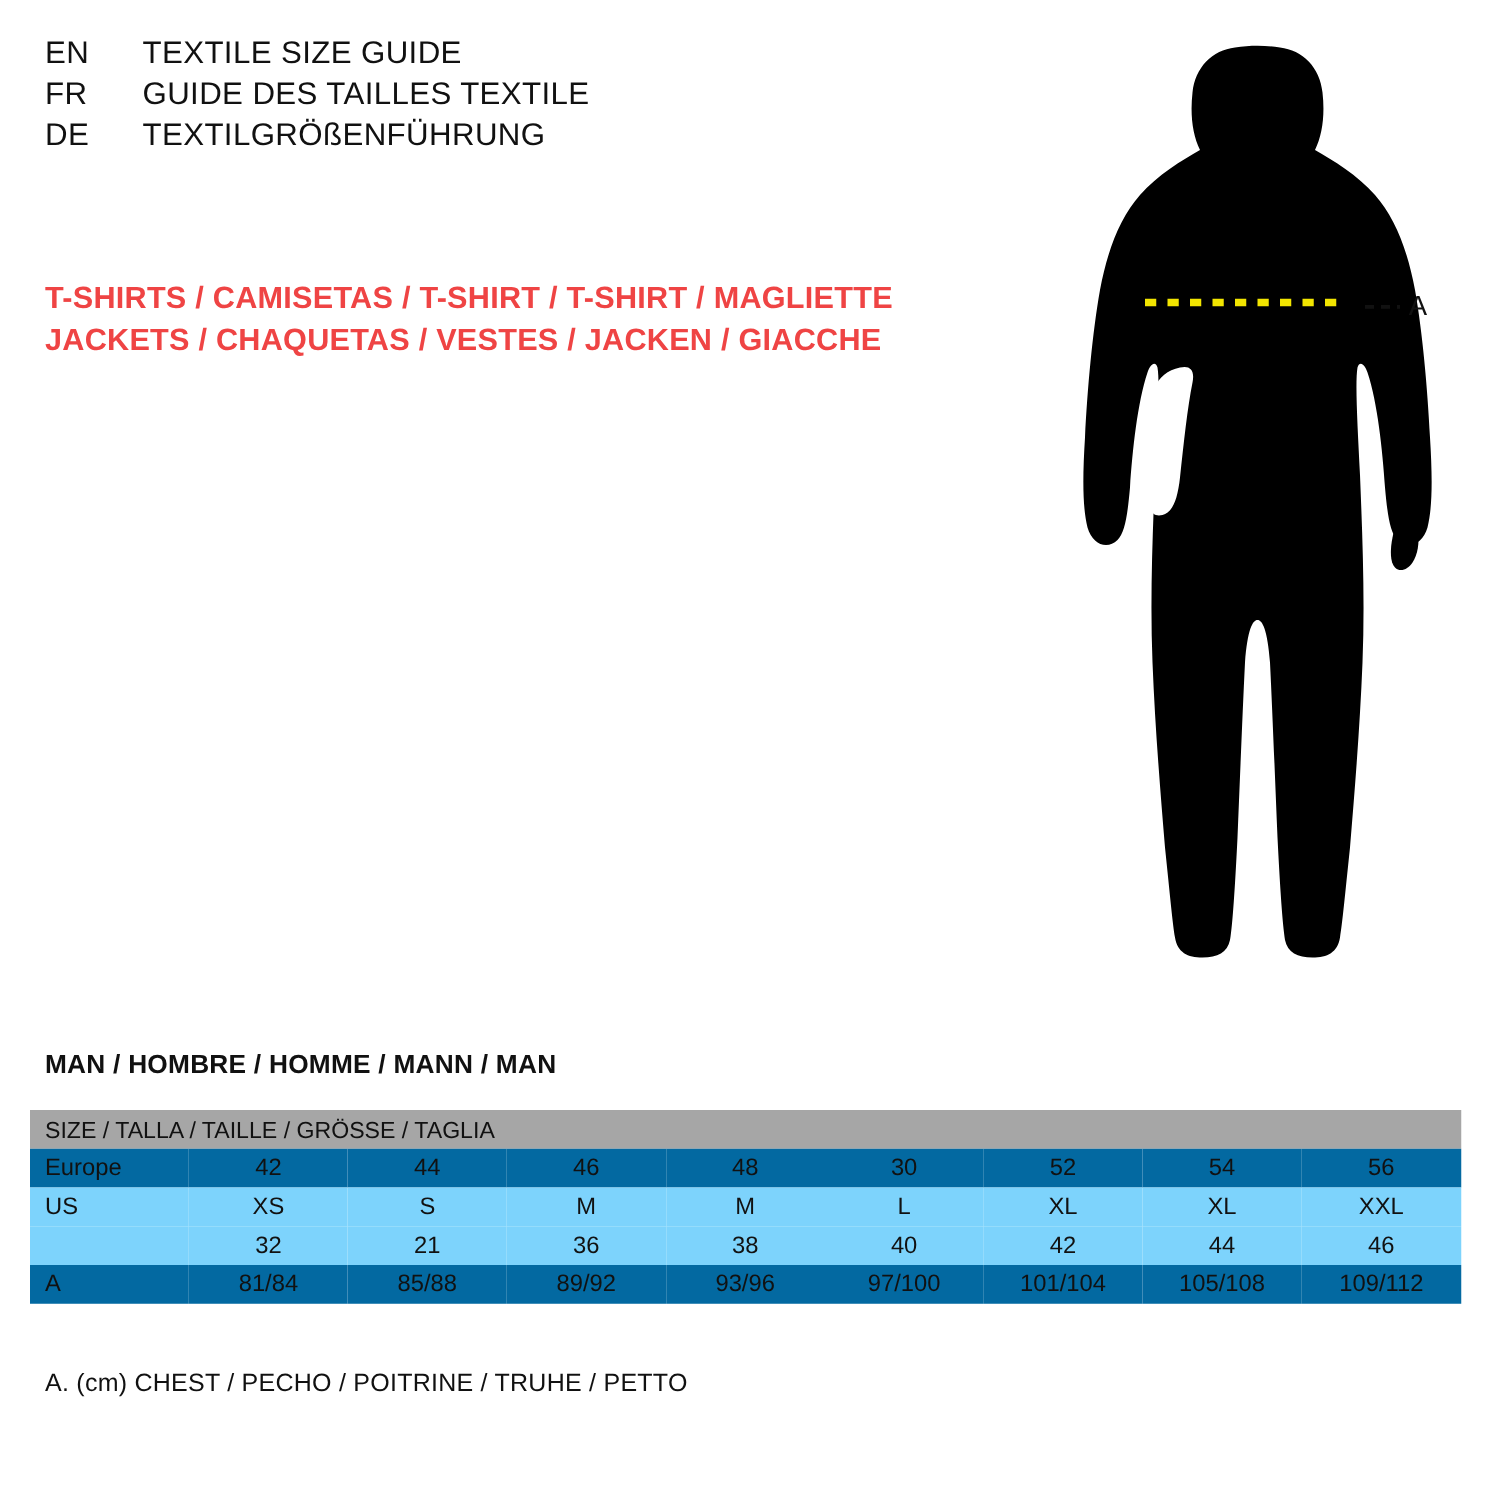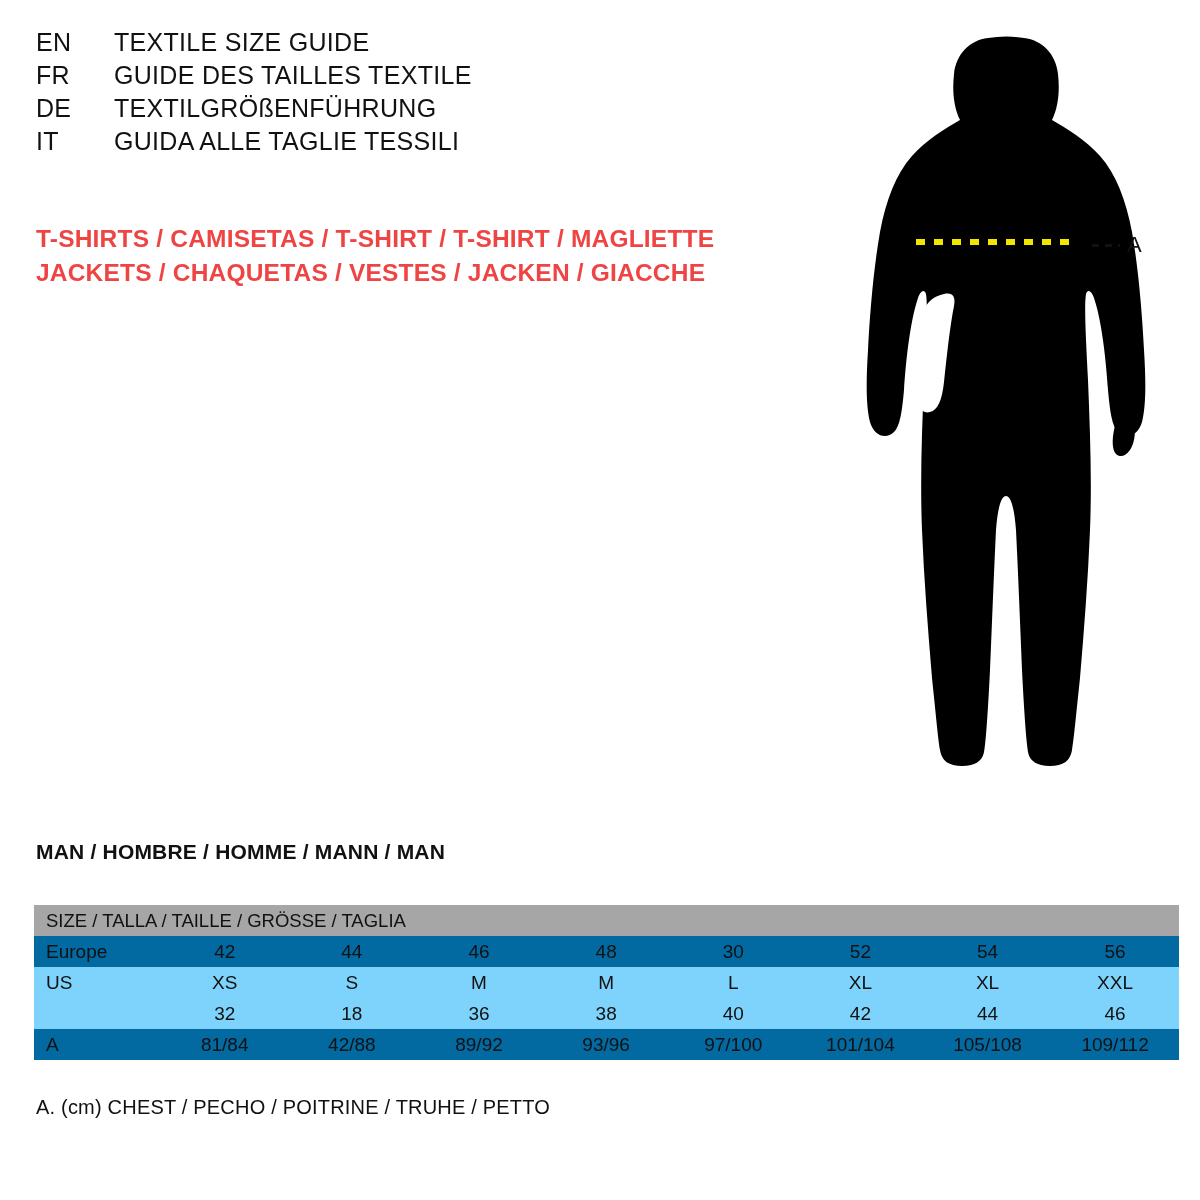--- a/index.html
+++ b/index.html
@@ -99,26 +99,25 @@
     top: 840px;
     font-size: 21px;
     font-weight: bold;
     letter-spacing: 0.2px;
     color: #111;
     white-space: nowrap;
   }
 
   table.size-table {
     position: absolute;
-    left: 34px;
+    left: 24px;
     top: 888px;
     width: 1145px;
     border-collapse: collapse;
     table-layout: fixed;
-    margin-top: 17px;
   }
   table.size-table td {
     height: 31px;
     font-size: 19px;
     color: #111;
     padding: 0;
     vertical-align: middle;
   }
   table.size-table td.label {
     text-align: left;
@@ -162,24 +161,20 @@
       <div class="lang-code">EN</div>
       <div class="lang-text">TEXTILE SIZE GUIDE</div>
     </div>
     <div class="lang-row">
       <div class="lang-code">FR</div>
       <div class="lang-text">GUIDE DES TAILLES TEXTILE</div>
     </div>
     <div class="lang-row">
       <div class="lang-code">DE</div>
       <div class="lang-text">TEXTILGRÖßENFÜHRUNG</div>
-    </div>
-    <div class="lang-row">
-      <div class="lang-code">IT</div>
-      <div class="lang-text">GUIDA ALLE TAGLIE TESSILI</div>
     </div>
   </div>
 
   <div class="cat-block">
     <div class="cat-line">T-SHIRTS / CAMISETAS / T-SHIRT / T-SHIRT / MAGLIETTE</div>
     <div class="cat-line">JACKETS / CHAQUETAS / VESTES / JACKEN / GIACCHE</div>
   </div>
 
   <div class="figure-wrap">
     <svg width="360" height="790" viewBox="0 0 360 790" xmlns="http://www.w3.org/2000/svg">
@@ -275,32 +270,32 @@
         <td class="val">M</td>
         <td class="val">M</td>
         <td class="val">L</td>
         <td class="val">XL</td>
         <td class="val">XL</td>
         <td class="val">XXL</td>
       </tr>
       <tr class="band-light">
         <td class="label"></td>
         <td class="val">32</td>
-        <td class="val">18</td>
+        <td class="val">21</td>
         <td class="val">36</td>
         <td class="val">38</td>
         <td class="val">40</td>
         <td class="val">42</td>
         <td class="val">44</td>
         <td class="val">46</td>
       </tr>
       <tr class="band-white">
         <td class="label">A</td>
         <td class="val">81/84</td>
-        <td class="val">42/88</td>
+        <td class="val">85/88</td>
         <td class="val">89/92</td>
         <td class="val">93/96</td>
         <td class="val">97/100</td>
         <td class="val">101/104</td>
         <td class="val">105/108</td>
         <td class="val">109/112</td>
       </tr>
     </tbody>
   </table>
 

